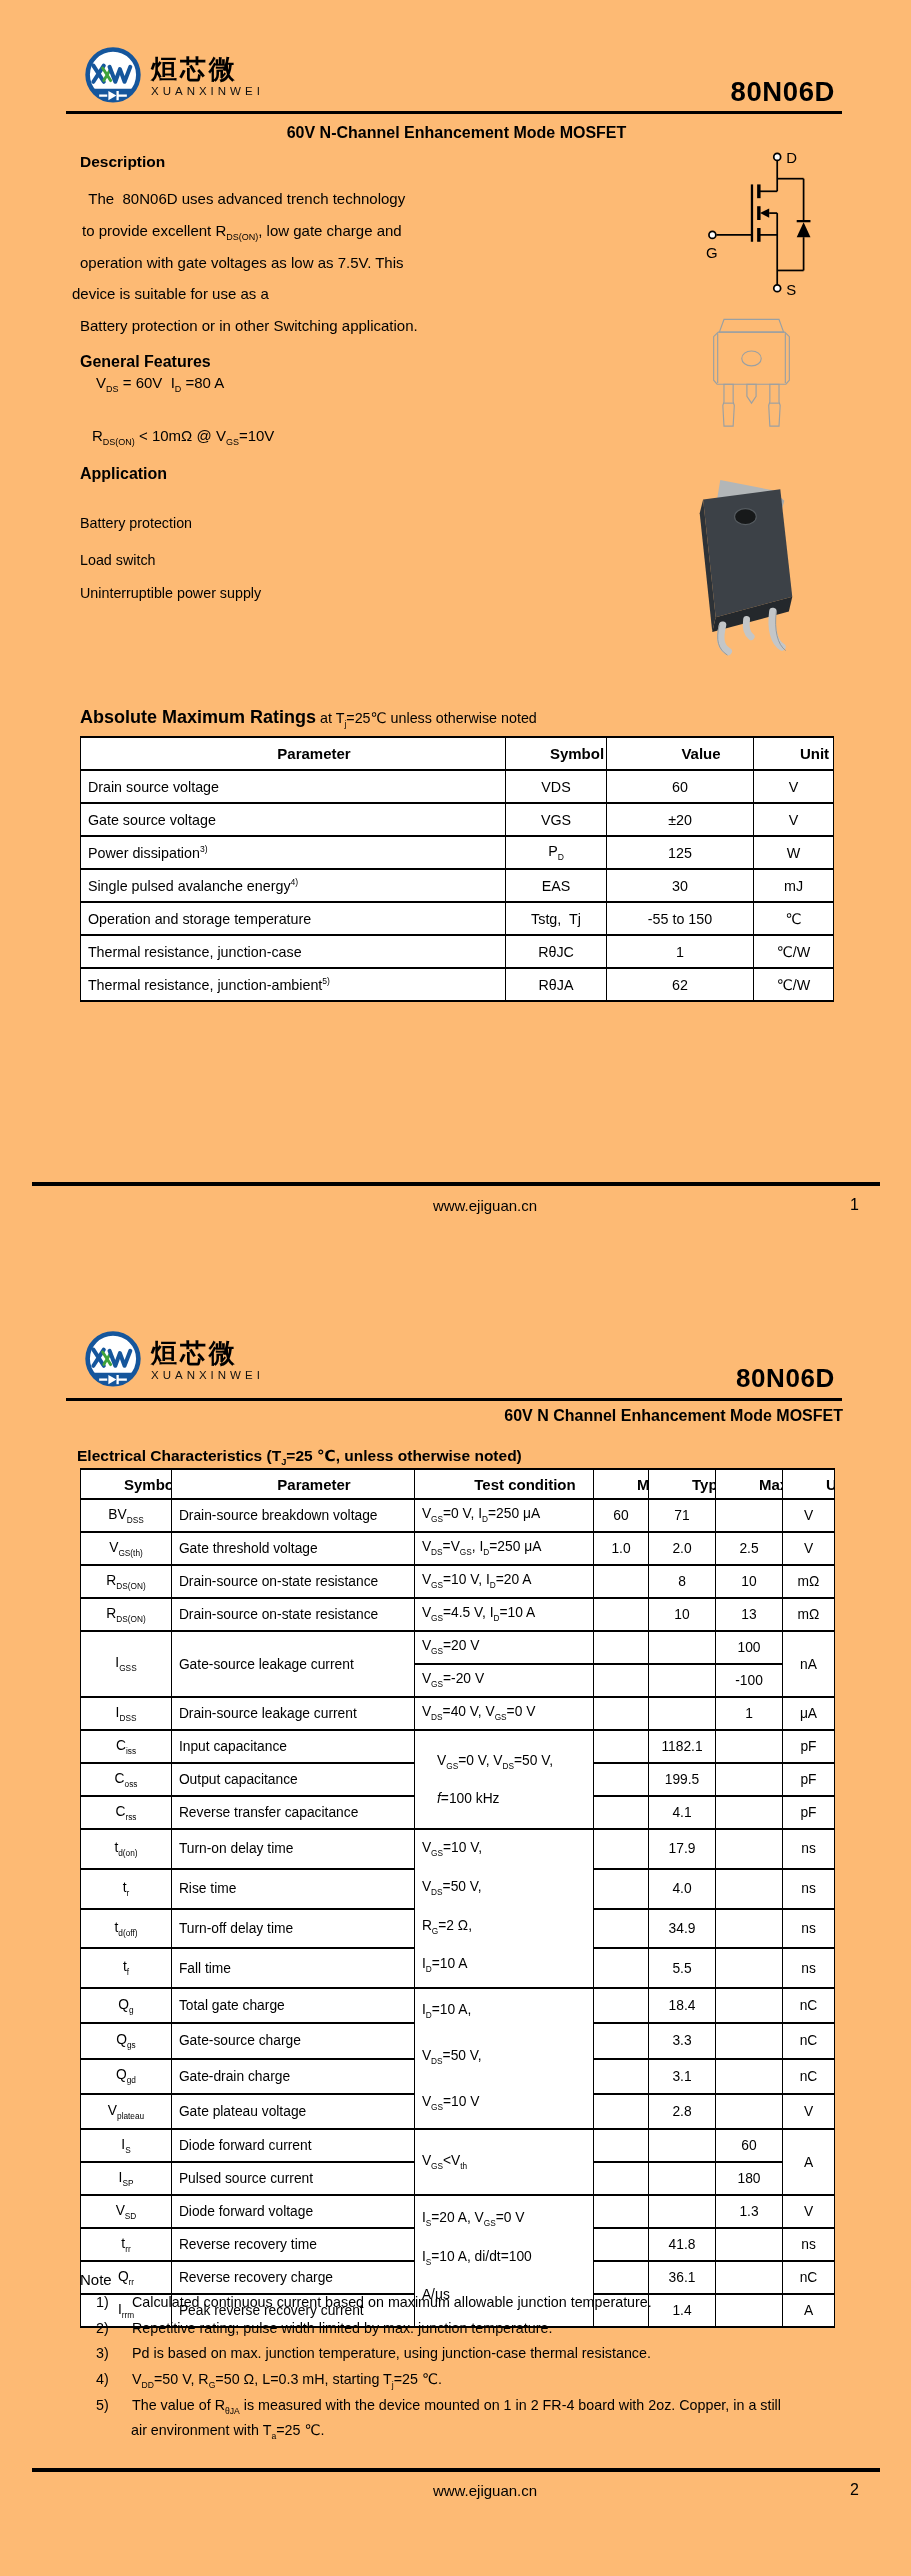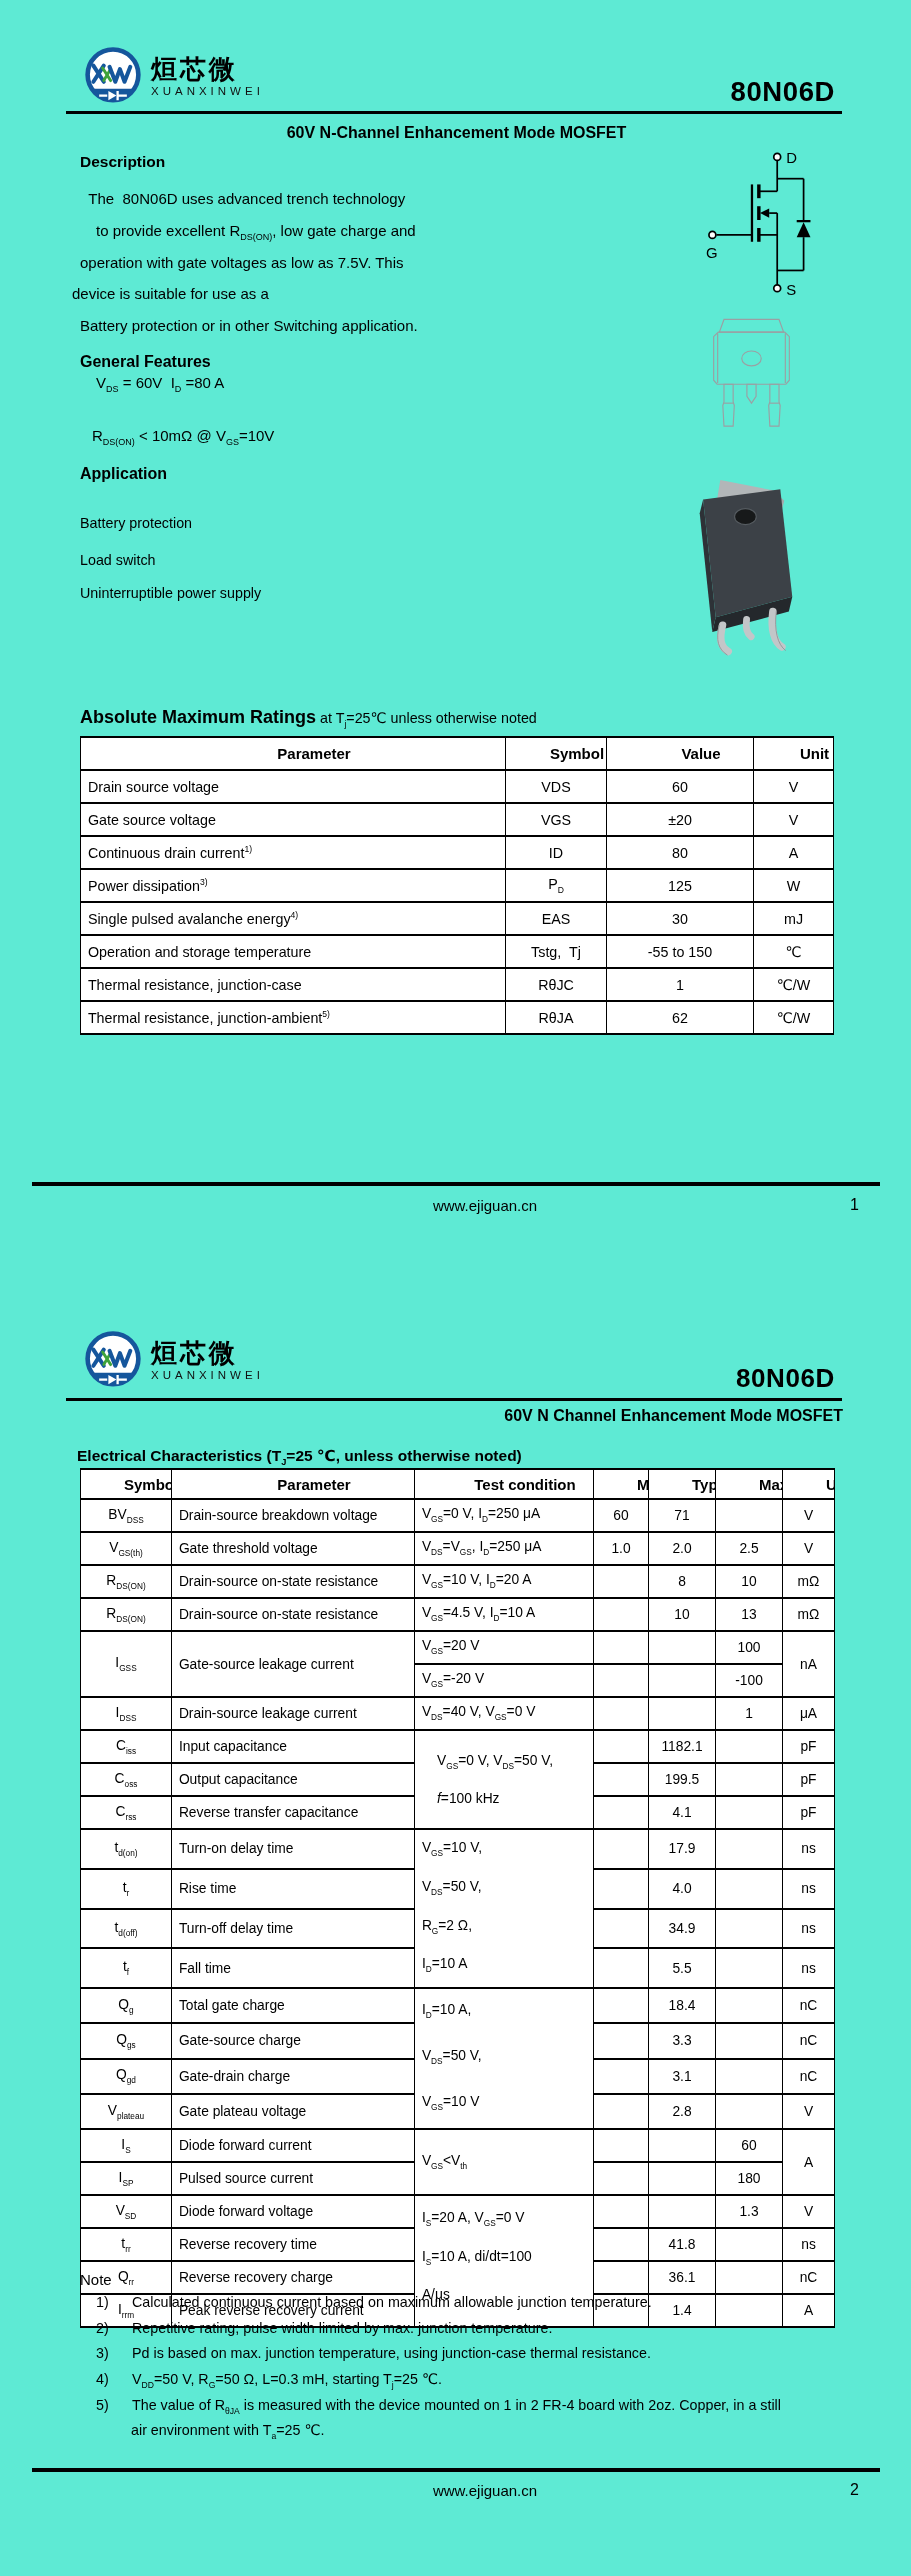--- a/index.html
+++ b/index.html
@@ -1,17 +1,17 @@
 <!DOCTYPE html>
 <html style="font-size:9.2px"><head>
 <meta charset="utf-8">
 <style>
   * { box-sizing: border-box; }
   html,body { margin:0; padding:0; background:#fff; }
-  #doc { position:relative; width:911px; height:2576px; background:#5eead4;
+  #doc { position:relative; width:911px; height:2576px; background:#fdba74;
          font-family:"Liberation Sans","DejaVu Sans",sans-serif; color:#000; overflow:hidden; }
   .abs { position:absolute; }
   .rule { position:absolute; height:3.4px; background:#000; }
   .part { position:absolute; font-size:27.5px; font-weight:bold; letter-spacing:0.6px; line-height:1; }
   .subtitle { position:absolute; font-size:16px; font-weight:bold; }
   .h1 { position:absolute; font-size:15.5px; font-weight:bold; }
   .bodyline { position:absolute; font-size:15px; white-space:pre-wrap; }
   .smline { position:absolute; font-size:14.3px; white-space:pre-wrap; }
   .logo { position:absolute; display:flex; align-items:center; gap:8px; }
   .logo-cn { font-size:26px; font-weight:800; letter-spacing:2.9px; line-height:1.1; }
@@ -68,21 +68,21 @@
       <div class="logo-en">XUANXINWEI</div>
     </div>
   </div>
 
   <div class="part" style="right:76px;top:78px;">80N06D</div>
   <div class="rule" style="left:66px;top:111px;width:776px;"></div>
   <div class="subtitle" style="left:80px;top:124px;width:753px;text-align:center;">60V N-Channel Enhancement Mode MOSFET</div>
 
   <div class="h1" style="left:80px;top:153px;">Description</div>
   <div class="bodyline" style="left:80px;top:190px;">  The  80N06D uses advanced trench technology</div>
-  <div class="bodyline" style="left:96px;top:222px;">to provide excellent R<sub>DS(ON)</sub>, low gate charge and</div>
+  <div class="bodyline" style="left:82px;top:222px;">to provide excellent R<sub>DS(ON)</sub>, low gate charge and</div>
   <div class="bodyline" style="left:80px;top:254px;">operation with gate voltages as low as 7.5V. This</div>
   <div class="bodyline" style="left:72px;top:285px;">device is suitable for use as a</div>
   <div class="bodyline" style="left:80px;top:317px;">Battery protection or in other Switching application.</div>
 
   <div class="h1" style="left:80px;top:353px;font-size:16px;">General Features</div>
   <div class="bodyline" style="left:80px;top:374px;margin-left:16px;">V<sub>DS</sub> = 60V  I<sub>D</sub> =80 A</div>
   <div class="bodyline" style="left:92px;top:427px;">R<sub>DS(ON)</sub> &lt; 10mΩ @ V<sub>GS</sub>=10V</div>
 
   <div class="h1" style="left:80px;top:465px;font-size:16px;">Application</div>
   <div class="smline" style="left:80px;top:515px;">Battery protection</div>
@@ -174,26 +174,20 @@
           <td>60</td>
           <td>V</td>
         </tr>
     <tr>
           <td class="pl">Gate source voltage</td>
           <td>VGS</td>
           <td>±20</td>
           <td>V</td>
         </tr>
     <tr>
-          <td class="pl">Continuous drain current<sup>1)</sup></td>
-          <td>ID</td>
-          <td>80</td>
-          <td>A</td>
-        </tr>
-    <tr>
           <td class="pl">Power dissipation<sup>3)</sup></td>
           <td>P<sub>D</sub></td>
           <td>125</td>
           <td>W</td>
         </tr>
     <tr>
           <td class="pl">Single pulsed avalanche energy<sup>4)</sup></td>
           <td>EAS</td>
           <td>30</td>
           <td>mJ</td>

